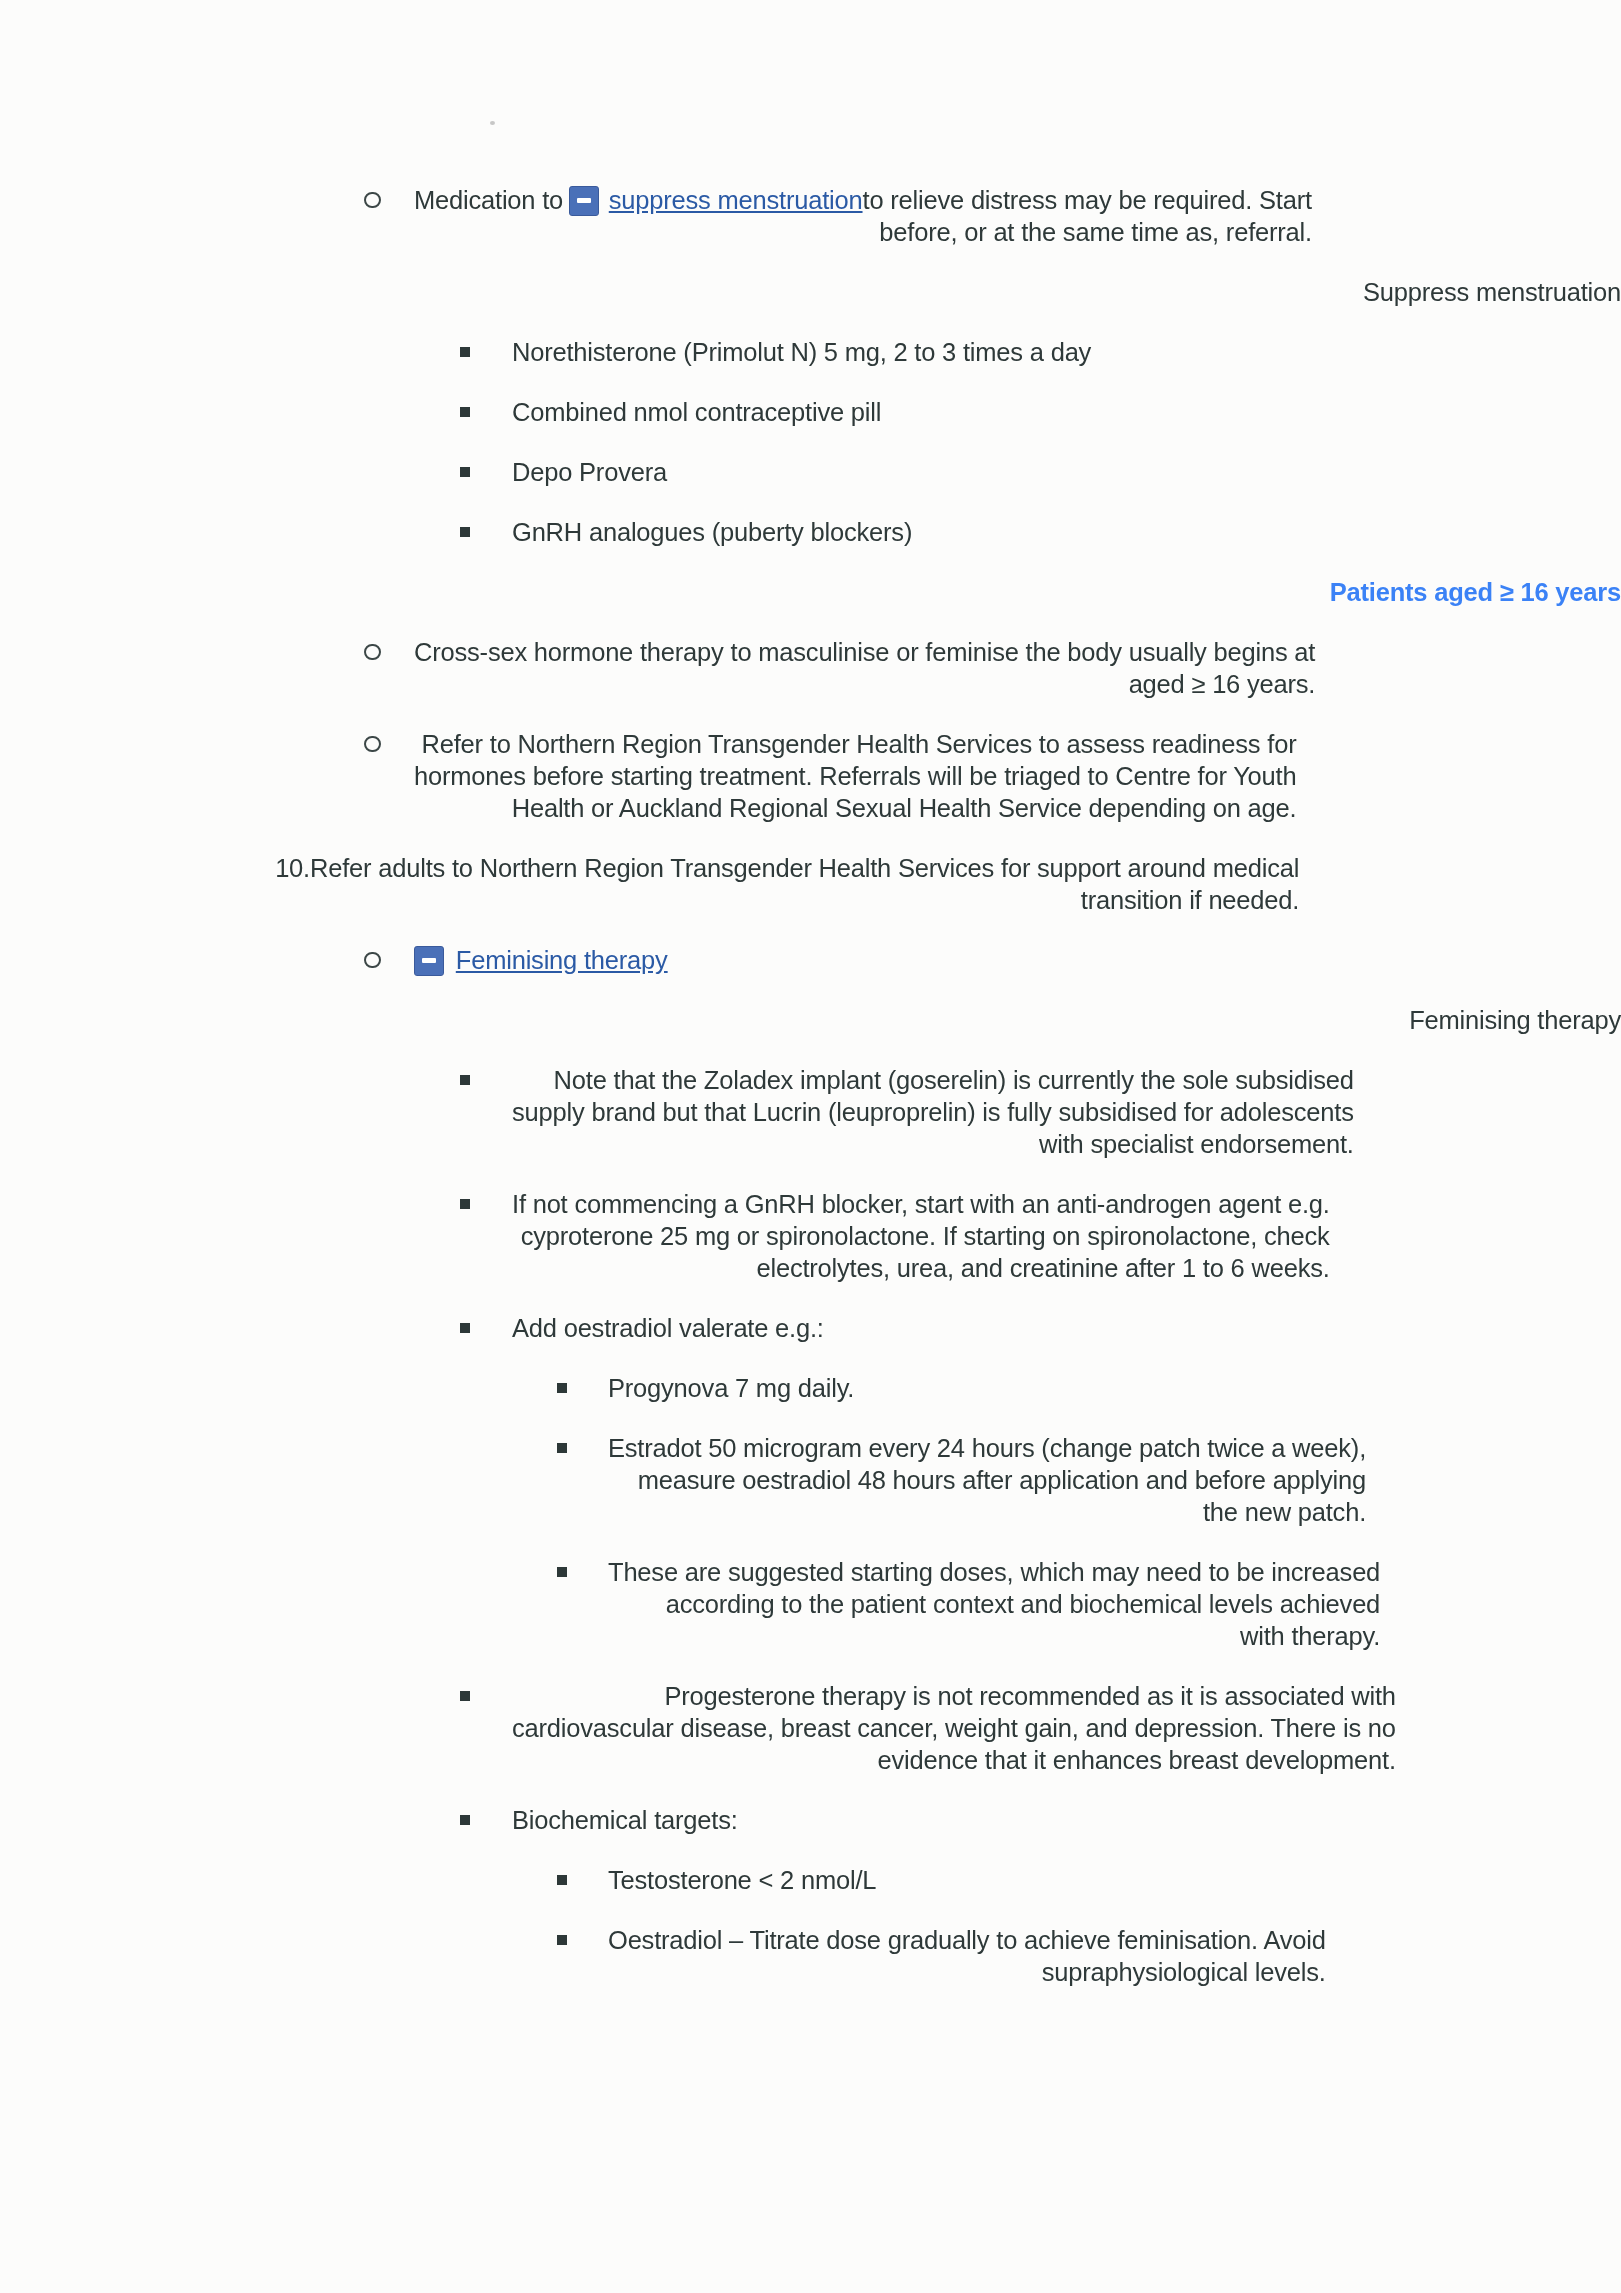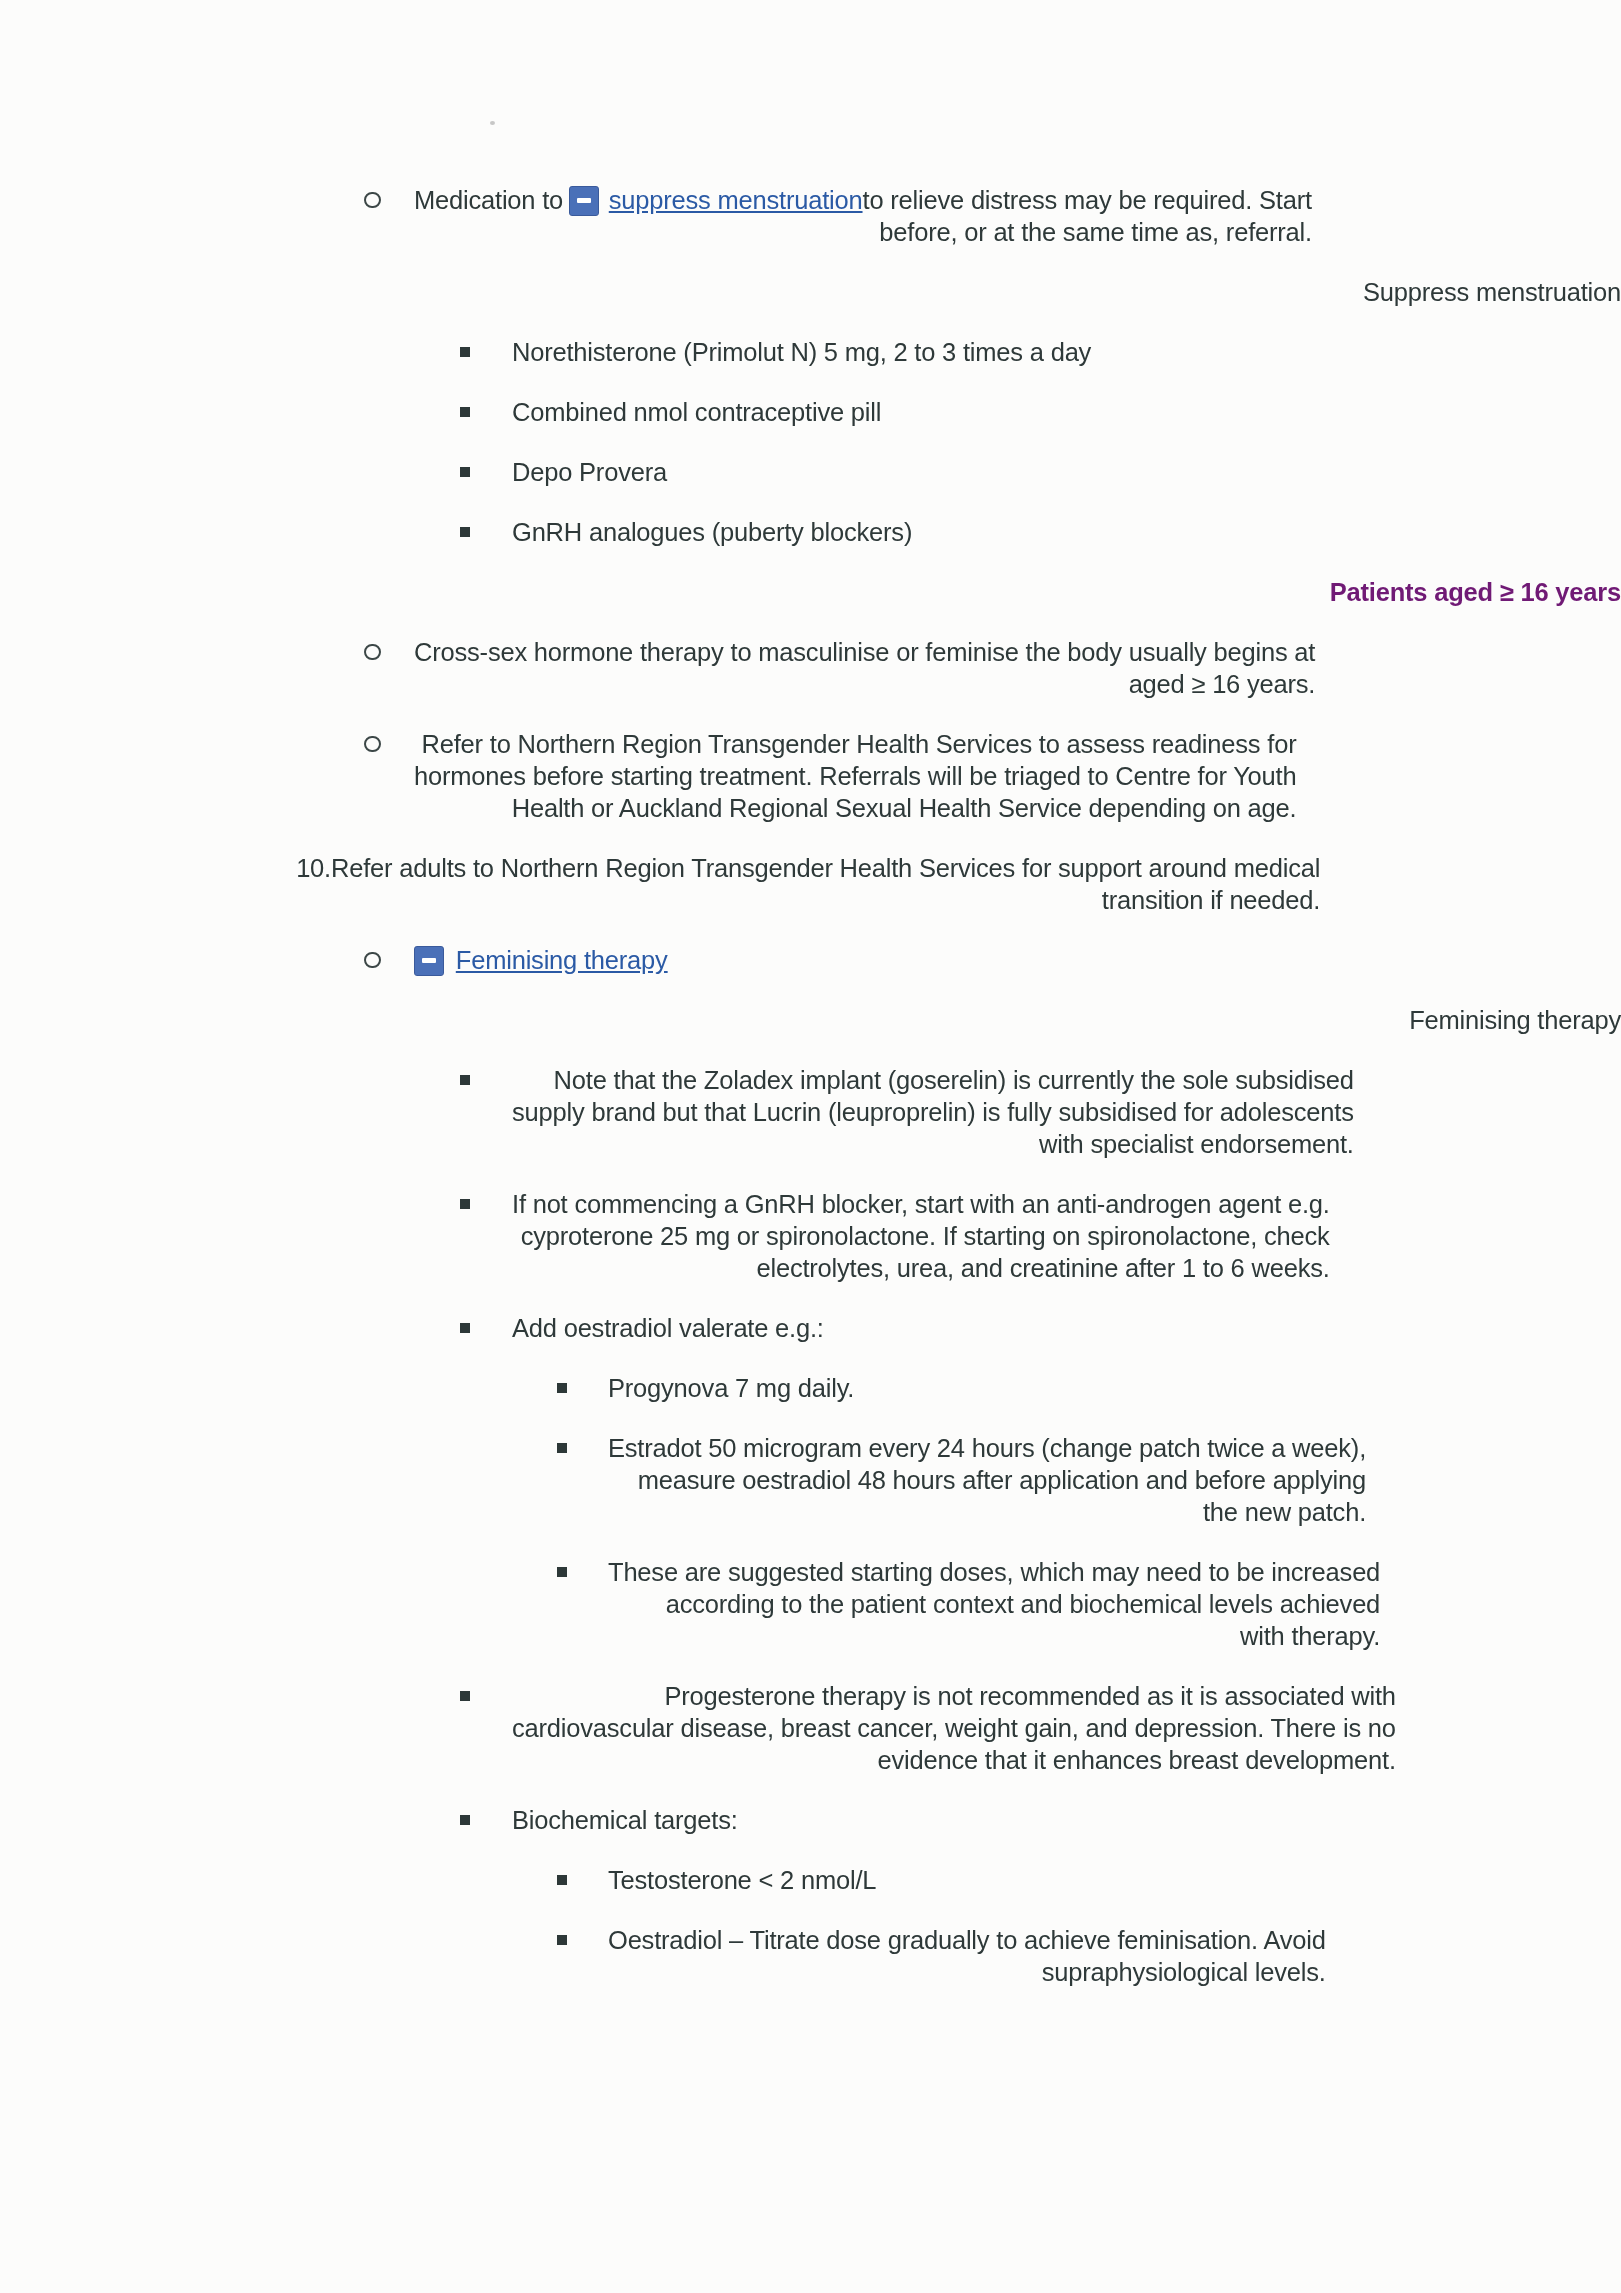--- a/index.html
+++ b/index.html
@@ -23,35 +23,35 @@
   .row-l1  { padding-left:364px; }
   .row-l2  { padding-left:460px; }
   .row-l3  { padding-left:557px; }
   .row-n10 { padding-left:260px; }
   .plain1  { padding-left:414px; }
   .headpad { padding-left:312px; }
 
   .bullet-cell-l1 { width:50px; flex:none; }
   .bullet-cell-l2 { width:52px; flex:none; }
   .bullet-cell-l3 { width:51px; flex:none; }
-  .num-cell       { width:50px; flex:none;margin-left:21px; }
+  .num-cell       { width:50px; flex:none; }
 
   .circle-bullet {
     display:block; width:12.7px; height:12.7px;
     border:2px solid #3c4747; border-radius:50%;
     margin-top:7.8px;
   }
   .square-bullet {
     display:block; width:9.8px; height:9.8px;
     background:#2d3838; margin-top:10.8px;
   }
 
   .txt { white-space:pre-line; }
 
-  .heading { font-weight:bold; color:#701a75; }
+  .heading { font-weight:bold; color:#3b82f6; }
 
   .doc-link {
     color:#2b5aa5;
     text-decoration:underline;
     text-decoration-color:#2b5aa5;
     cursor:pointer;
   }
 
   .toggle-icon {
     display:inline-block;

